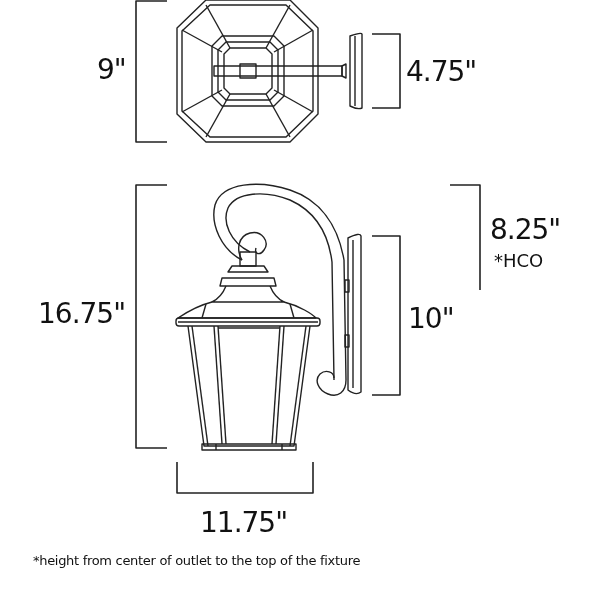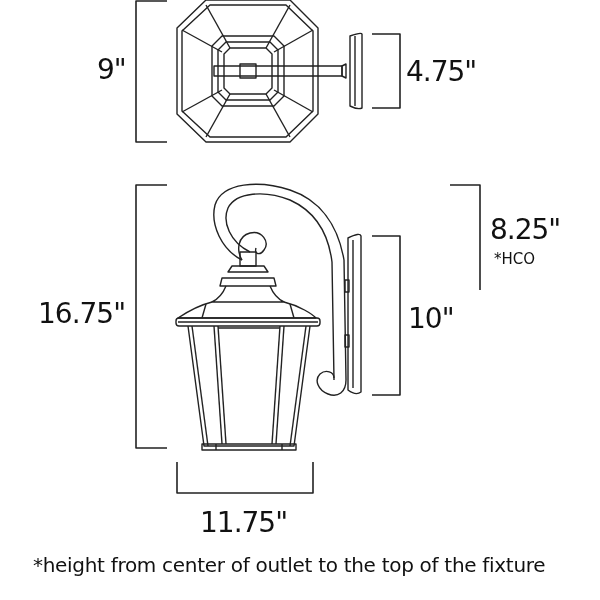--- a/index.html
+++ b/index.html
@@ -1,21 +1,21 @@
 <!DOCTYPE html>
 <html><head>
 <meta charset="utf-8">
 <style>
   html, body { margin:0; padding:0; background:#ffffff; }
   body { width:600px; height:600px; position:relative; overflow:hidden; font-family:"DejaVu Sans", sans-serif; color:#111; }
   svg.drawing { position:absolute; left:0; top:0; }
   .dim { position:absolute; font-family:"DejaVu Sans", sans-serif; color:#111; letter-spacing:-1px; line-height:1; white-space:nowrap; }
   .big { font-size:28px; }
-  .small { font-size:15px; letter-spacing:0; }
-  .foot { position:absolute; left:33px; top:553px; font-size:20px; letter-spacing:-0.3px; color:#111; white-space:nowrap; }
+  .small { font-size:18px; letter-spacing:0; }
+  .foot { position:absolute; left:33px; top:553px; font-size:13px; letter-spacing:-0.3px; color:#111; white-space:nowrap; }
 </style>
 </head>
 <body>
 
 <svg class="drawing" width="600" height="600" viewBox="0 0 600 600" fill="none" stroke="#222" stroke-width="1.4" stroke-linejoin="round">
 
   <g>
 
     <polyline points="167,1 136,1 136,142 167,142" stroke-width="1.6"></polyline>
 

